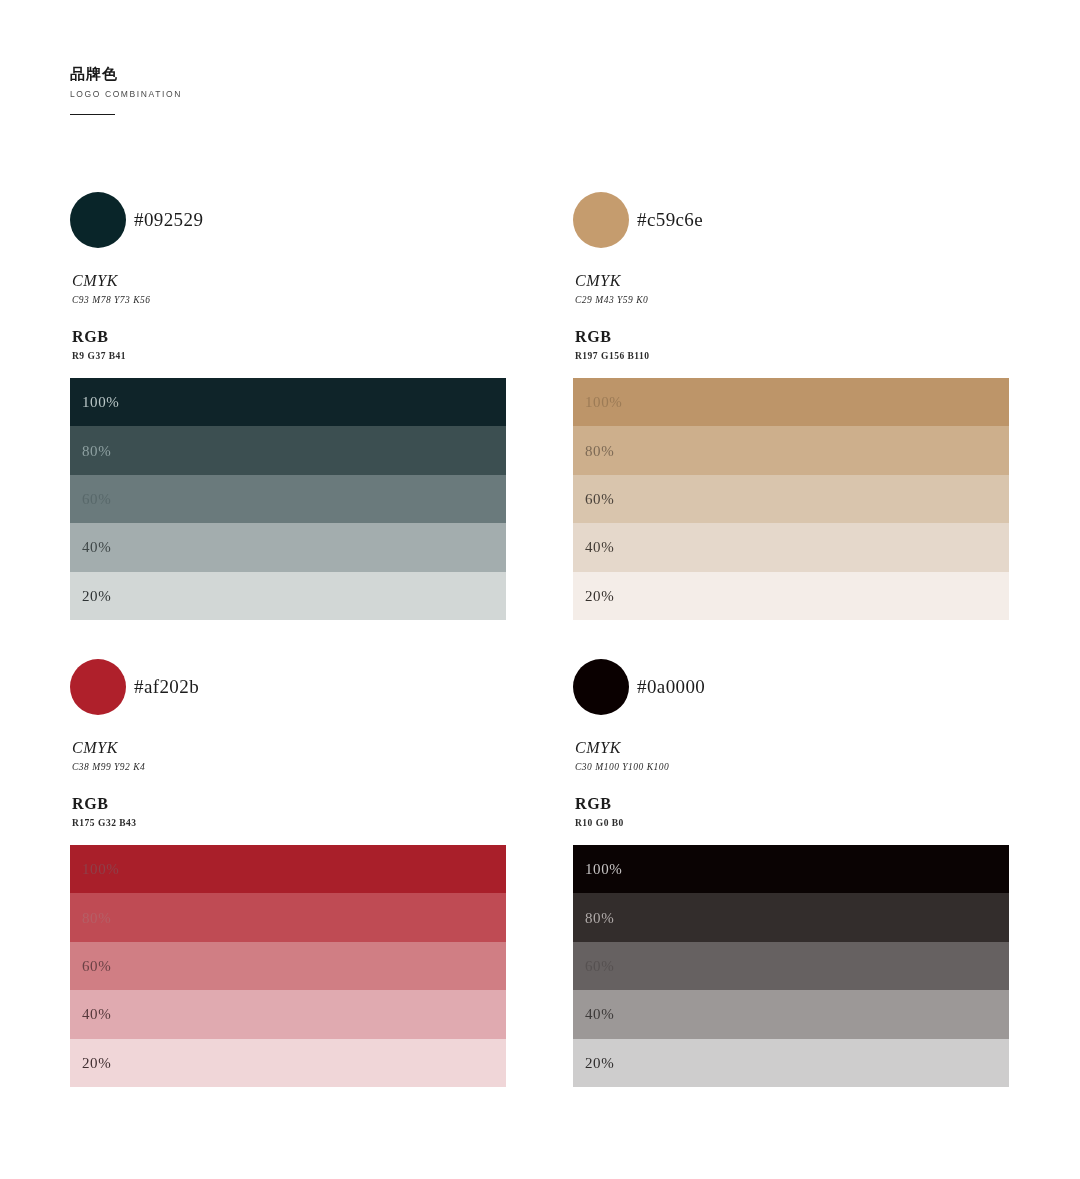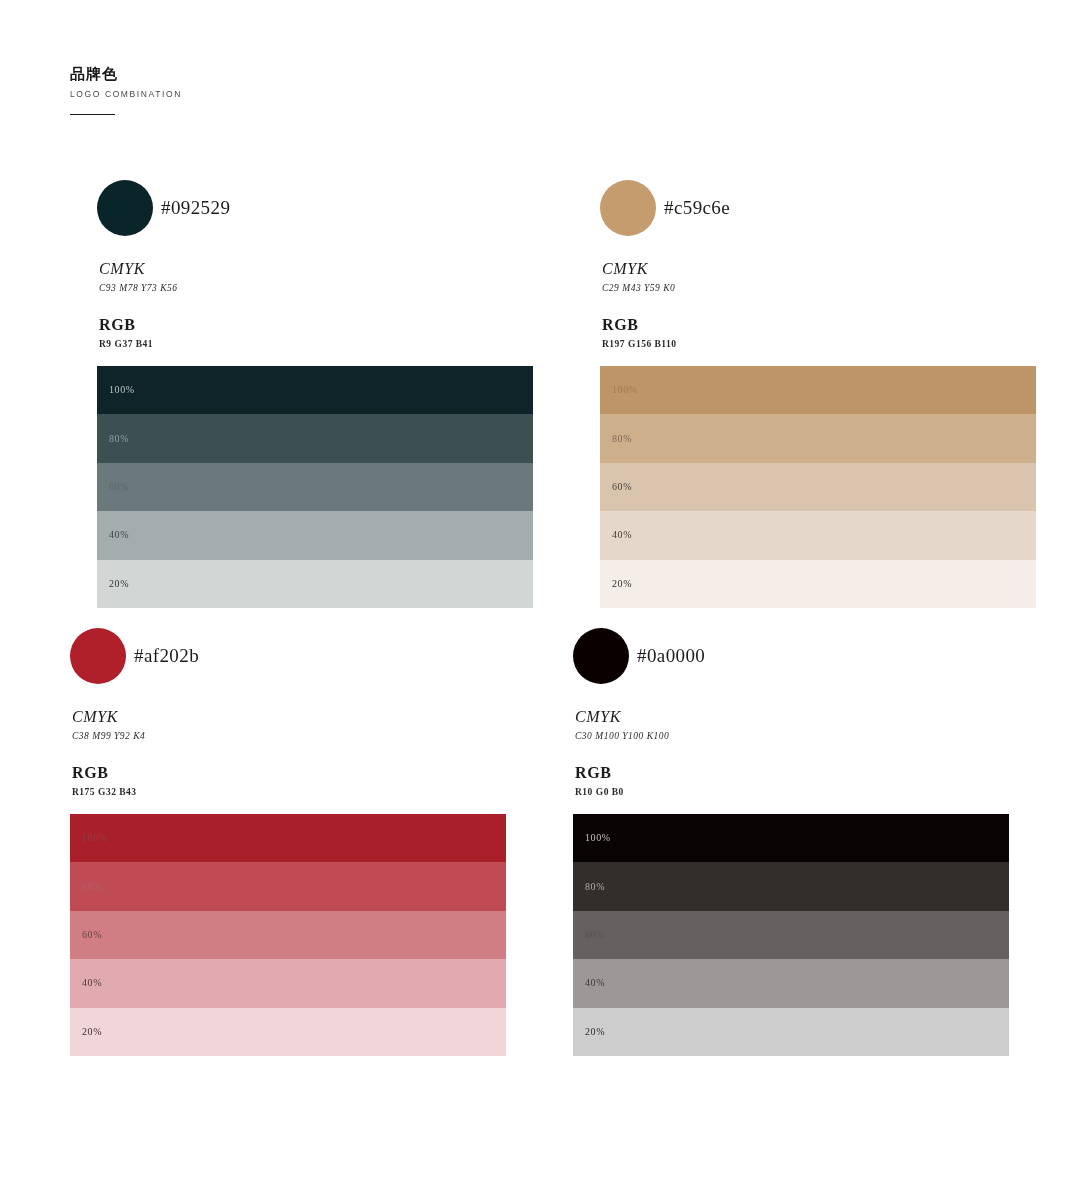--- a/index.html
+++ b/index.html
@@ -61,22 +61,22 @@
     width: 1080px;
     height: 1179px;
   }
 
   .swatch-block {
     position: absolute;
     width: 436px;
   }
   .swatch-block.col-0 { left: 70px; }
   .swatch-block.col-1 { left: 573px; }
-  .swatch-block.row-0 { top: 180px; margin-left: 27px; }
-  .swatch-block.row-1 { top: 628px; }
+  .swatch-block.row-0 { top: 192px; }
+  .swatch-block.row-1 { top: 659px; }
 
   
   .swatch-head {
     position: relative;
     height: 62px;
   }
   .swatch-circle {
     position: absolute;
     left: 0;
     top: 0;
@@ -133,21 +133,21 @@
     position: relative;
     width: 100%;
     height: 48.4px;
   }
   .tint-label {
     position: absolute;
     left: 12px;
     top: 50%;
     transform: translateY(-50%);
     font-family: "Liberation Serif", serif;
-    font-size: 10px;
+    font-size: 15px;
     letter-spacing: 0.6px;
     line-height: 1;
   }
 </style>
 </head>
 <body>
 
 <div class="page">
 
   <div class="header">

